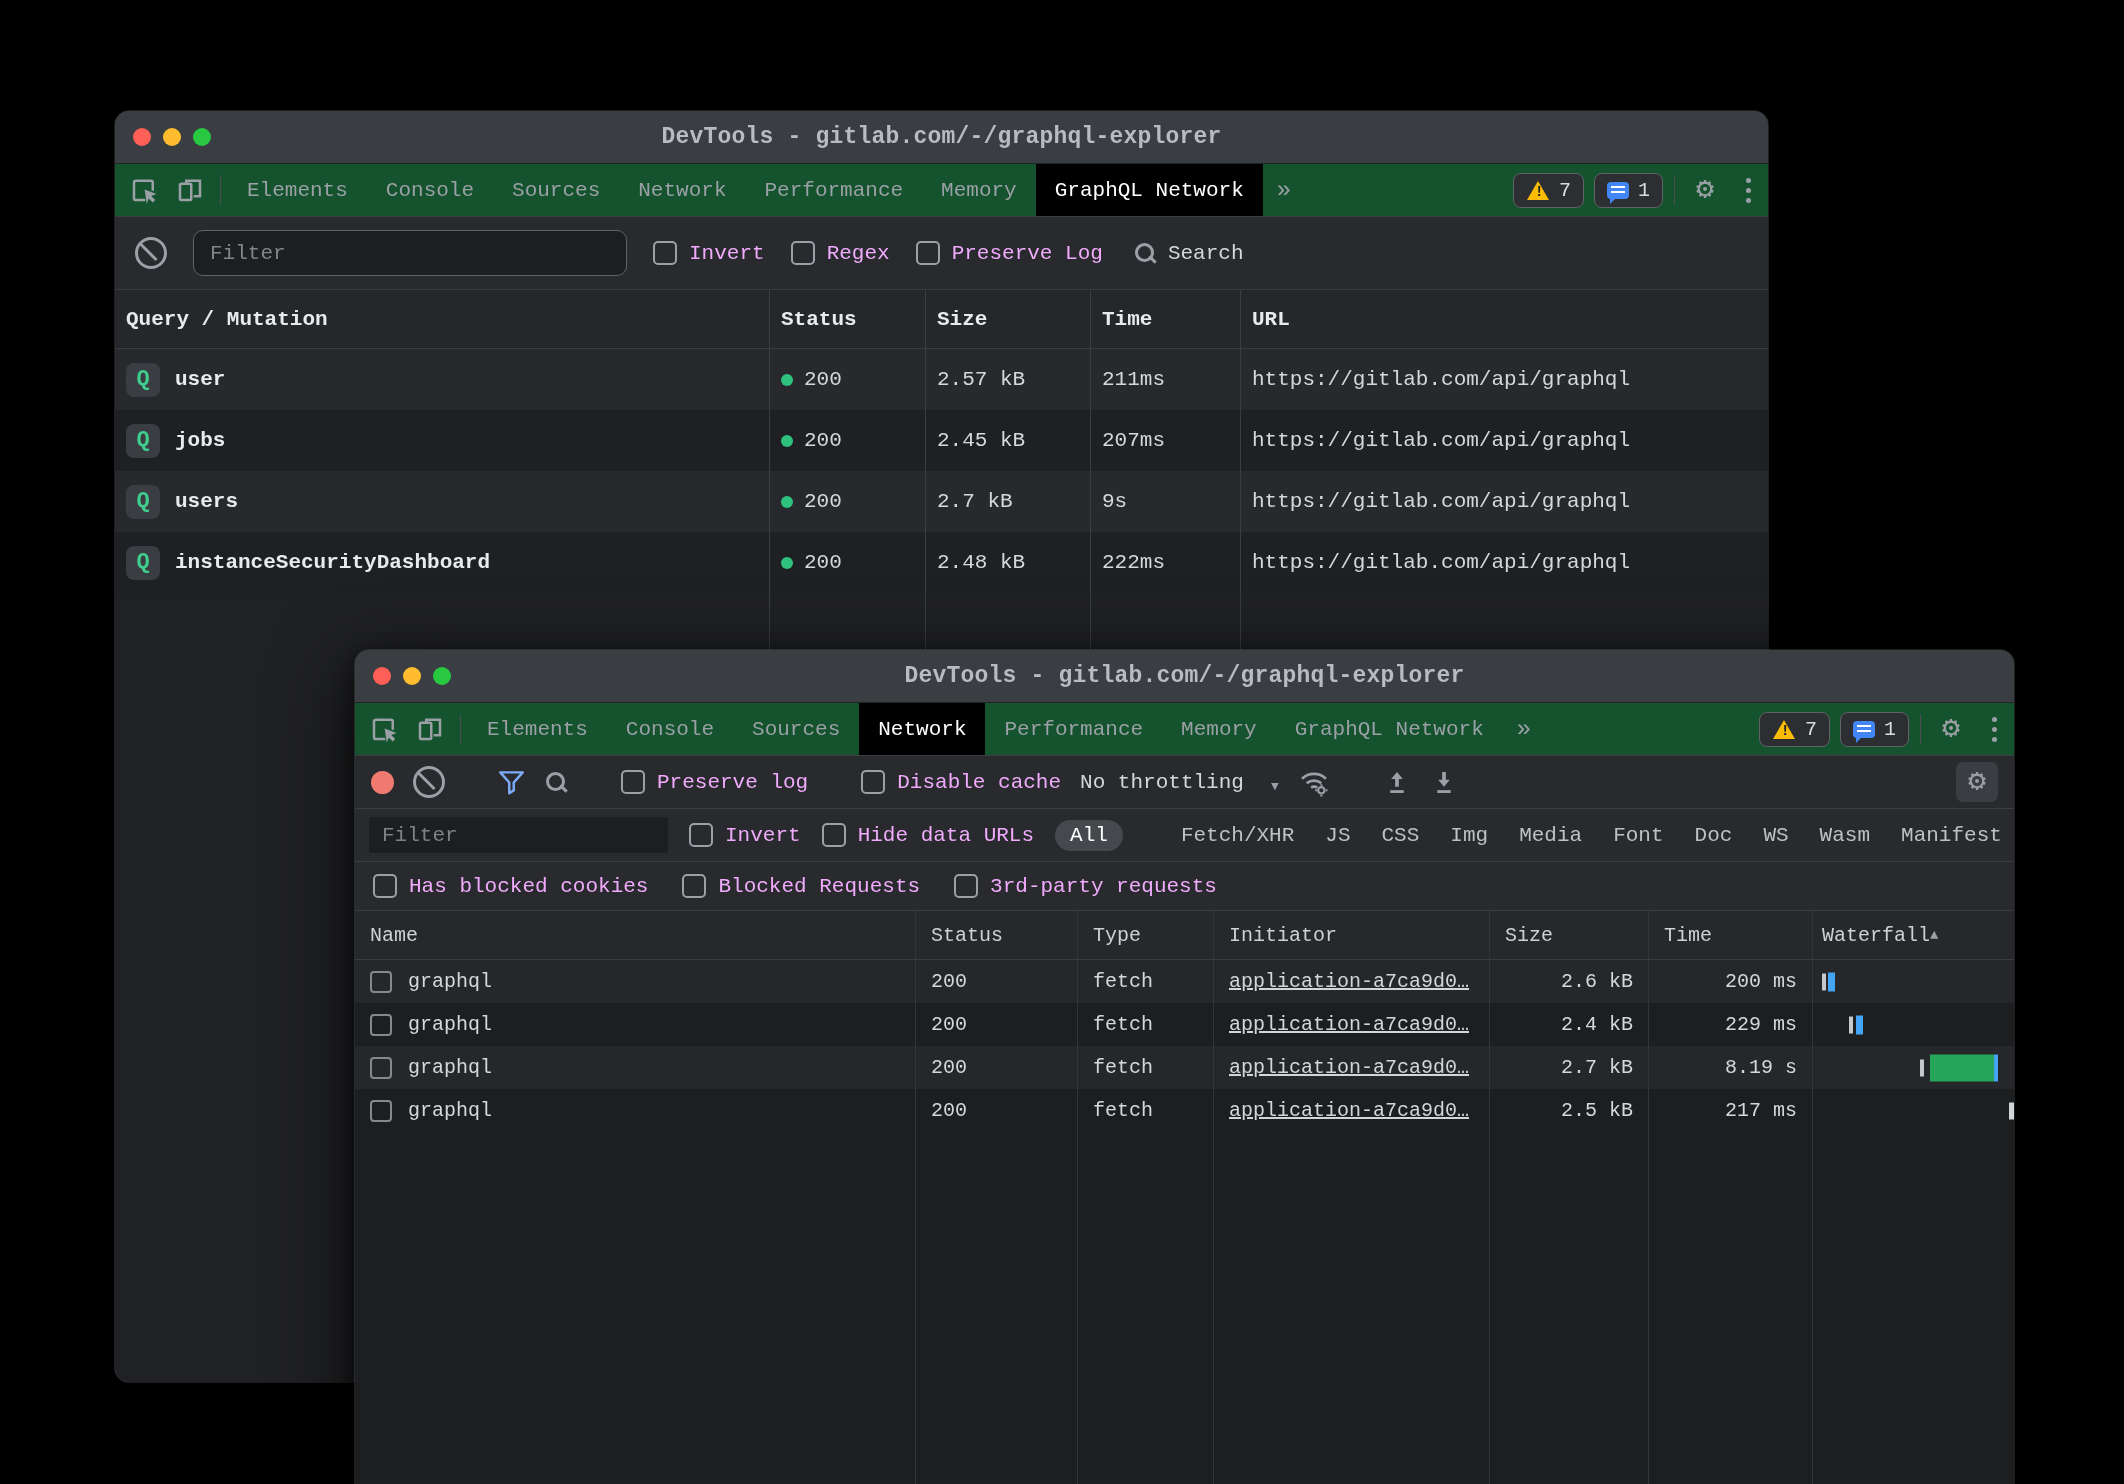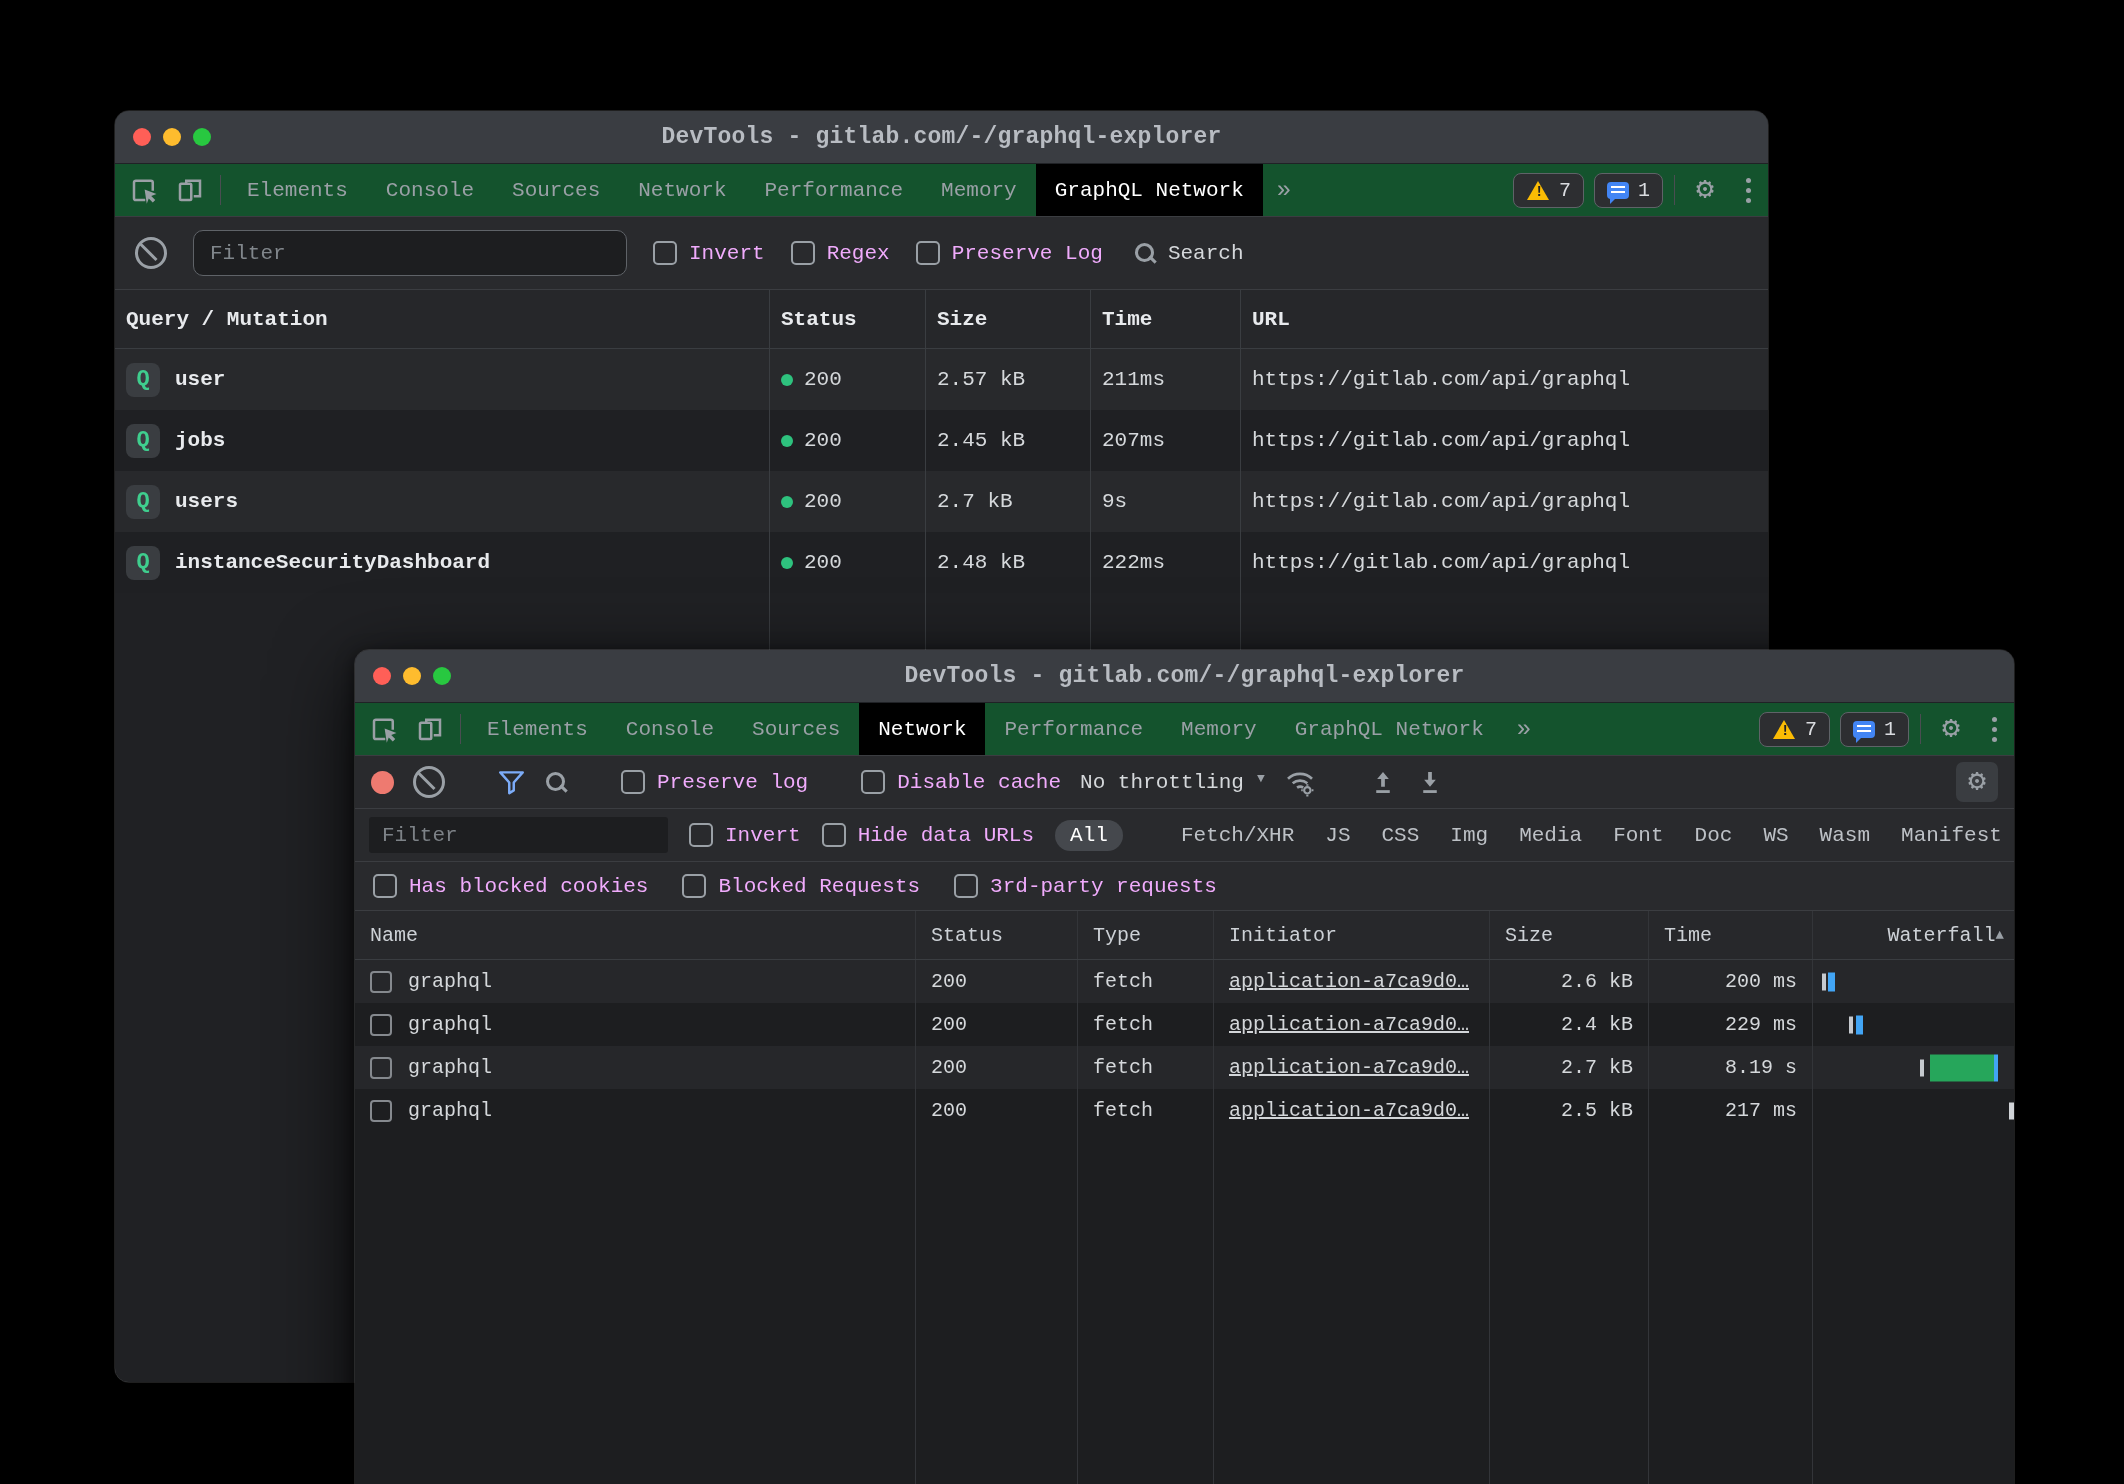--- a/index.html
+++ b/index.html
@@ -77,21 +77,21 @@
           display:flex;align-items:center;justify-content:center;font-size:22px;font-weight:700;color:#3fce8e;}
   .qname{font-weight:700;color:#e8eaed;}
   .dot{flex:none;width:12px;height:12px;border-radius:50%;background:#2ec27e;margin-right:11px;}
   .bfill{flex:1;background:#202124;}
   .bfill .bcell{height:100%;}
 
   
   .net-toolbar{flex:none;height:52px;background:#292a2d;border-bottom:1px solid #3b3d41;
                display:flex;align-items:center;padding:0 16px;gap:19px;}
   .rec{flex:none;width:23px;height:23px;border-radius:50%;background:#ee7a70;}
-  .throttle{display:flex;align-items:flex-start;gap:13px;font-size:21px;color:#d5d8db;white-space:nowrap;}
+  .throttle{display:flex;align-items:flex-end;gap:27px;font-size:21px;color:#d5d8db;white-space:nowrap;}
   .dd-arrow{font-size:13px;color:#9aa0a6;}
   .gearbtn{width:42px;height:40px;border-radius:7px;background:#3a3d41;display:flex;align-items:center;justify-content:center;}
 
   .net-filterrow{flex:none;height:52px;background:#292a2d;border-bottom:1px solid #3b3d41;
                  display:flex;align-items:center;padding:0 14px;gap:21px;}
   .net-input{width:318px;height:36px;background:#1d1e20;border:none;border-radius:3px;color:#e8eaed;
              font-size:21px;padding:0 13px;outline:none;font-family:inherit;}
   .net-input::placeholder{color:#7d8287;}
   .chip{font-size:21px;color:#bdc1c6;white-space:nowrap;padding:4px 2px;}
   .chip.selected{background:#45484d;color:#fff;border-radius:17px;padding:4px 15px;}
@@ -106,21 +106,21 @@
   .fcell + .fcell{border-left:1px solid #333539;}
   .fh{flex:none;height:48px;background:#27282b;border-bottom:1px solid #3a3d41;}
   .fh .fcell{font-size:20px;color:#cdd1d6;}
   .fr{flex:none;height:43px;font-size:20px;color:#d5d8db;}
   .fr.lt{background:#26272a;}
   .fr.dk{background:#1d1e20;}
   .fcell.num{justify-content:flex-end;}
   .rowbox{flex:none;width:18px;height:18px;border:2px solid #85898e;border-radius:4px;margin-right:16px;}
   .ilink{color:#d3d6d9;text-decoration:underline;overflow:hidden;text-overflow:ellipsis;}
   .wf{position:relative;padding:0;}
-  .wf-head{justify-content:flex-end;padding-right:10px;padding-left:9px;}
+  .wf-head{justify-content:flex-start;padding-right:10px;padding-left:9px;}
   .sort{font-size:14px;color:#9aa0a6;}
   .wbar{position:absolute;top:50%;transform:translateY(-50%);}
   .wtick{width:4px;height:17px;background:#c6cacf;}
   .wblue{width:7px;height:19px;background:#42a5f5;}
   .wgreen{width:64px;height:27px;background:#26a65b;}
   .wsliver{width:4px;height:27px;background:#42a5f5;}
   .wend{width:6px;height:17px;background:#d0d3d7;}
   .ffill{flex:1;background:#1d1e20;}
   .ffill .fcell{height:100%;}
 

